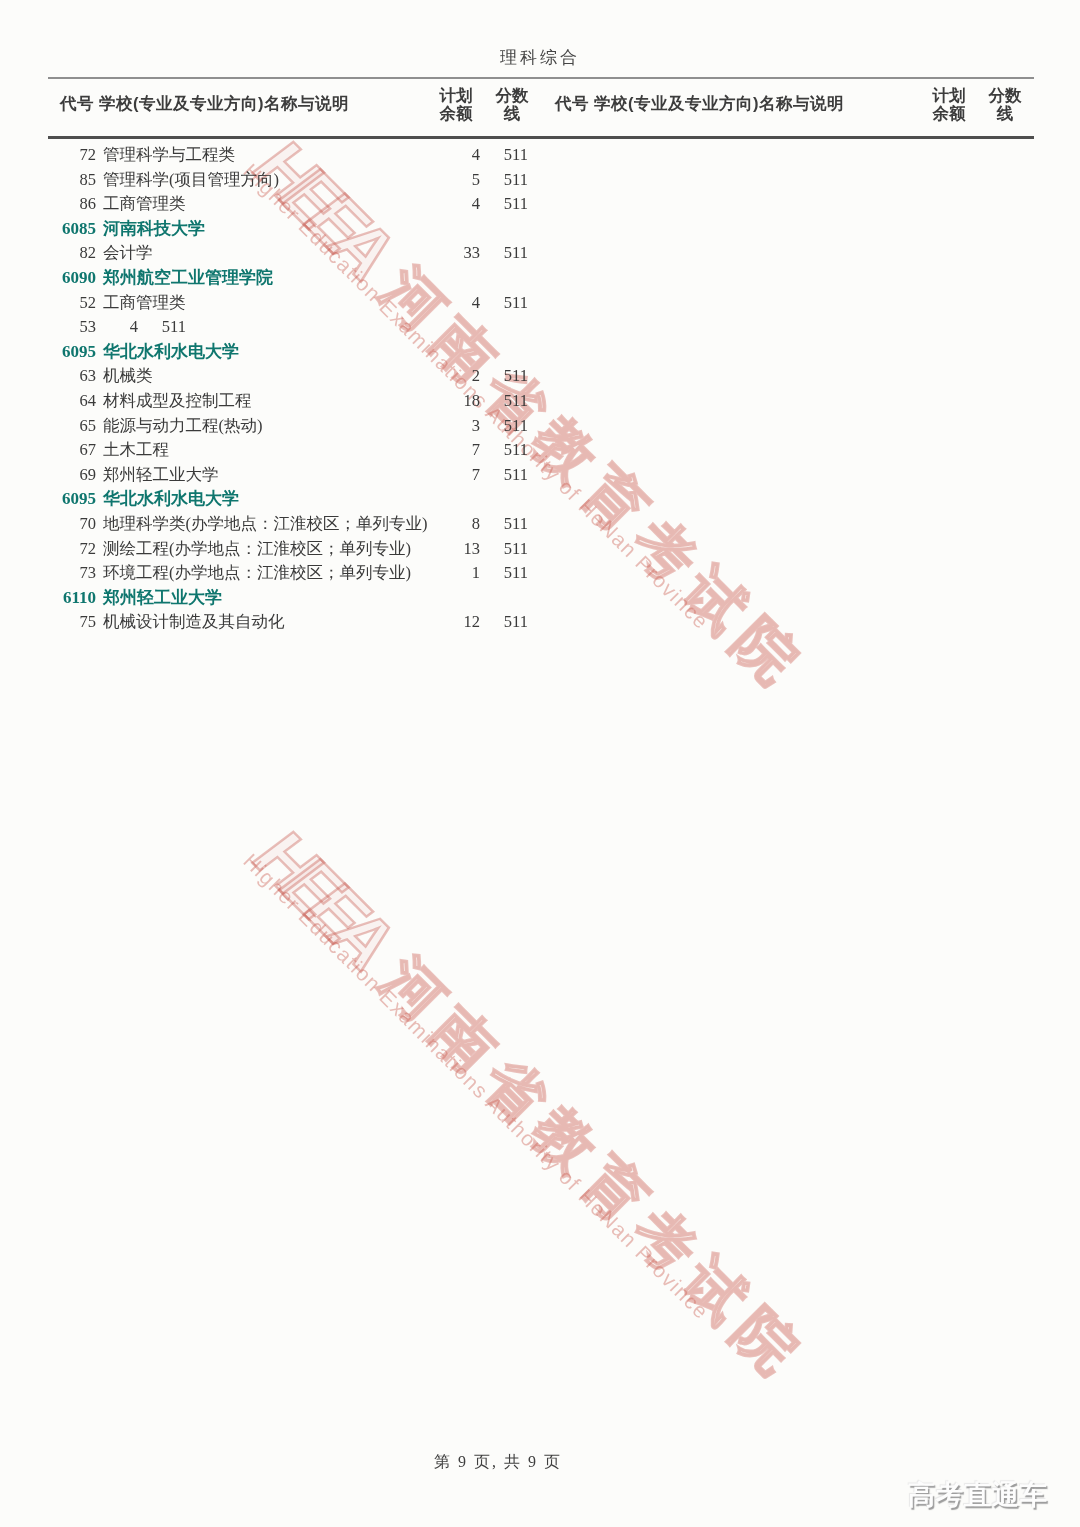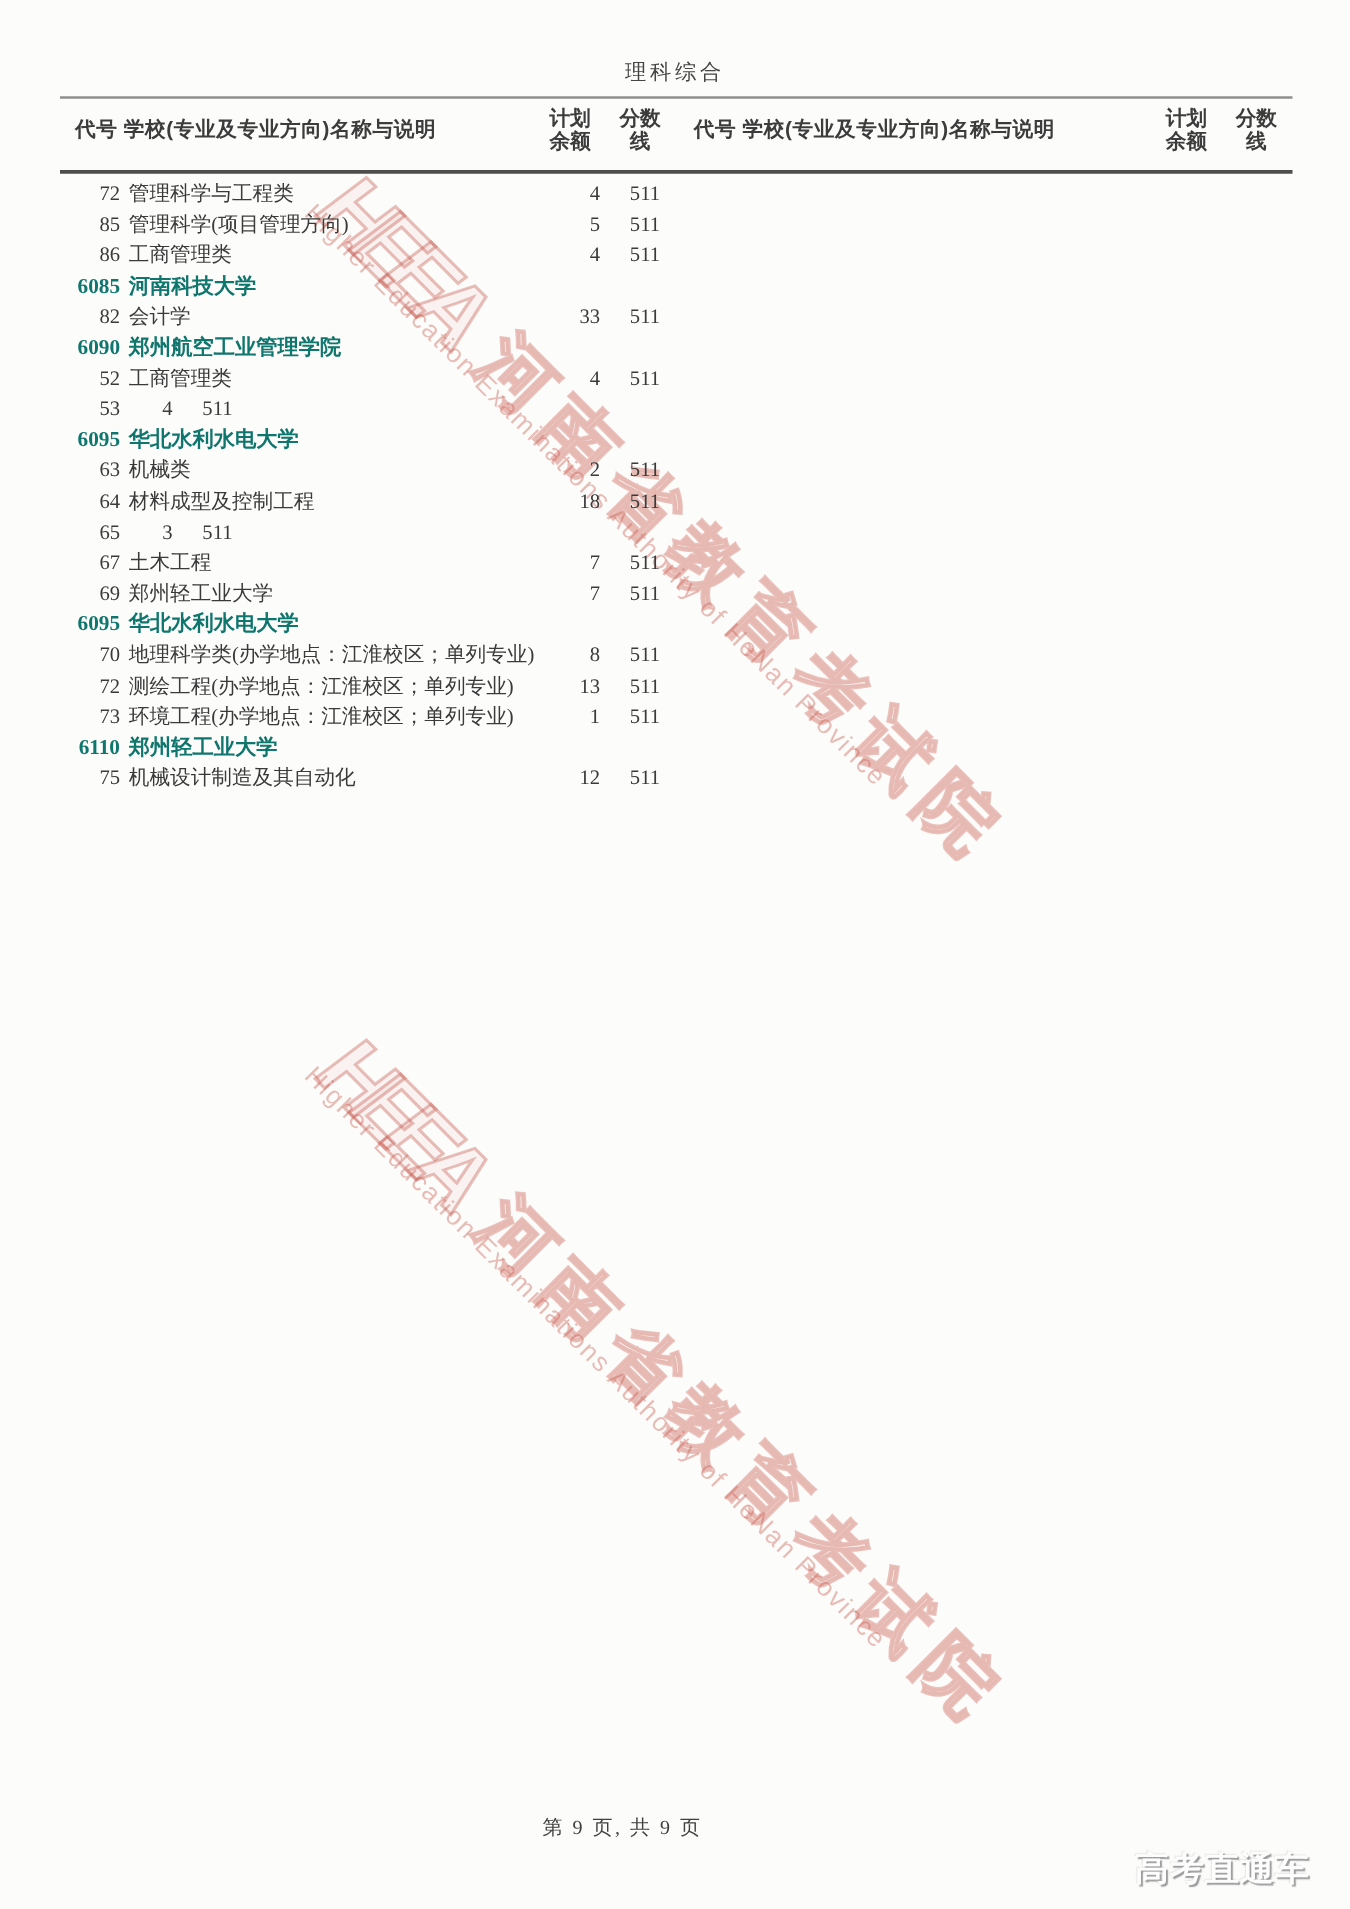--- a/index.html
+++ b/index.html
@@ -194,20 +194,21 @@
         <span class="score">511</span>
       </div>
       <div class="row major">
         <span class="code">64</span>
         <span class="name">材料成型及控制工程</span>
         <span class="quota">18</span>
         <span class="score">511</span>
       </div>
       <div class="row major">
         <span class="code">65</span>
+        <span class="name">能源与动力工程(热动)</span>
         <span class="quota">3</span>
         <span class="score">511</span>
       </div>
       <div class="row major">
         <span class="code">67</span>
         <span class="name">土木工程</span>
         <span class="quota">7</span>
         <span class="score">511</span>
       </div>
       <div class="row major">

